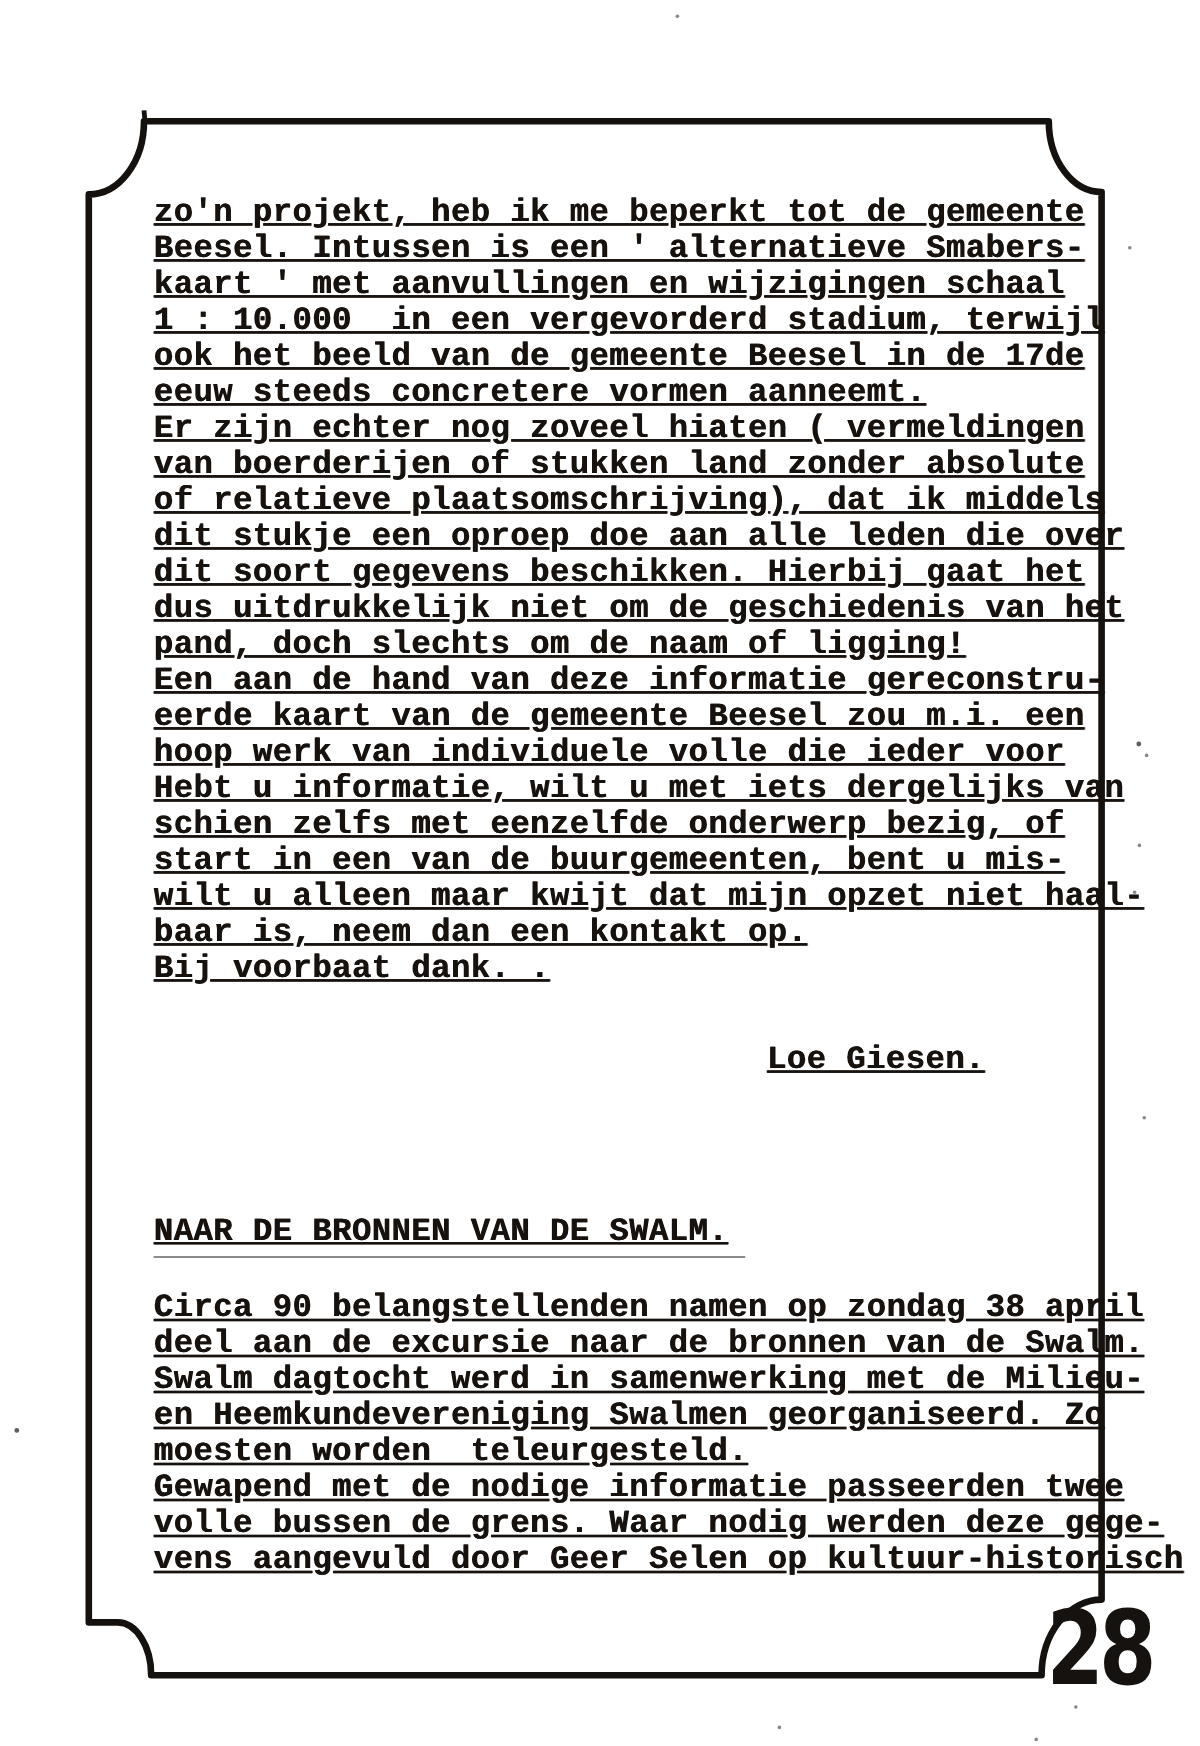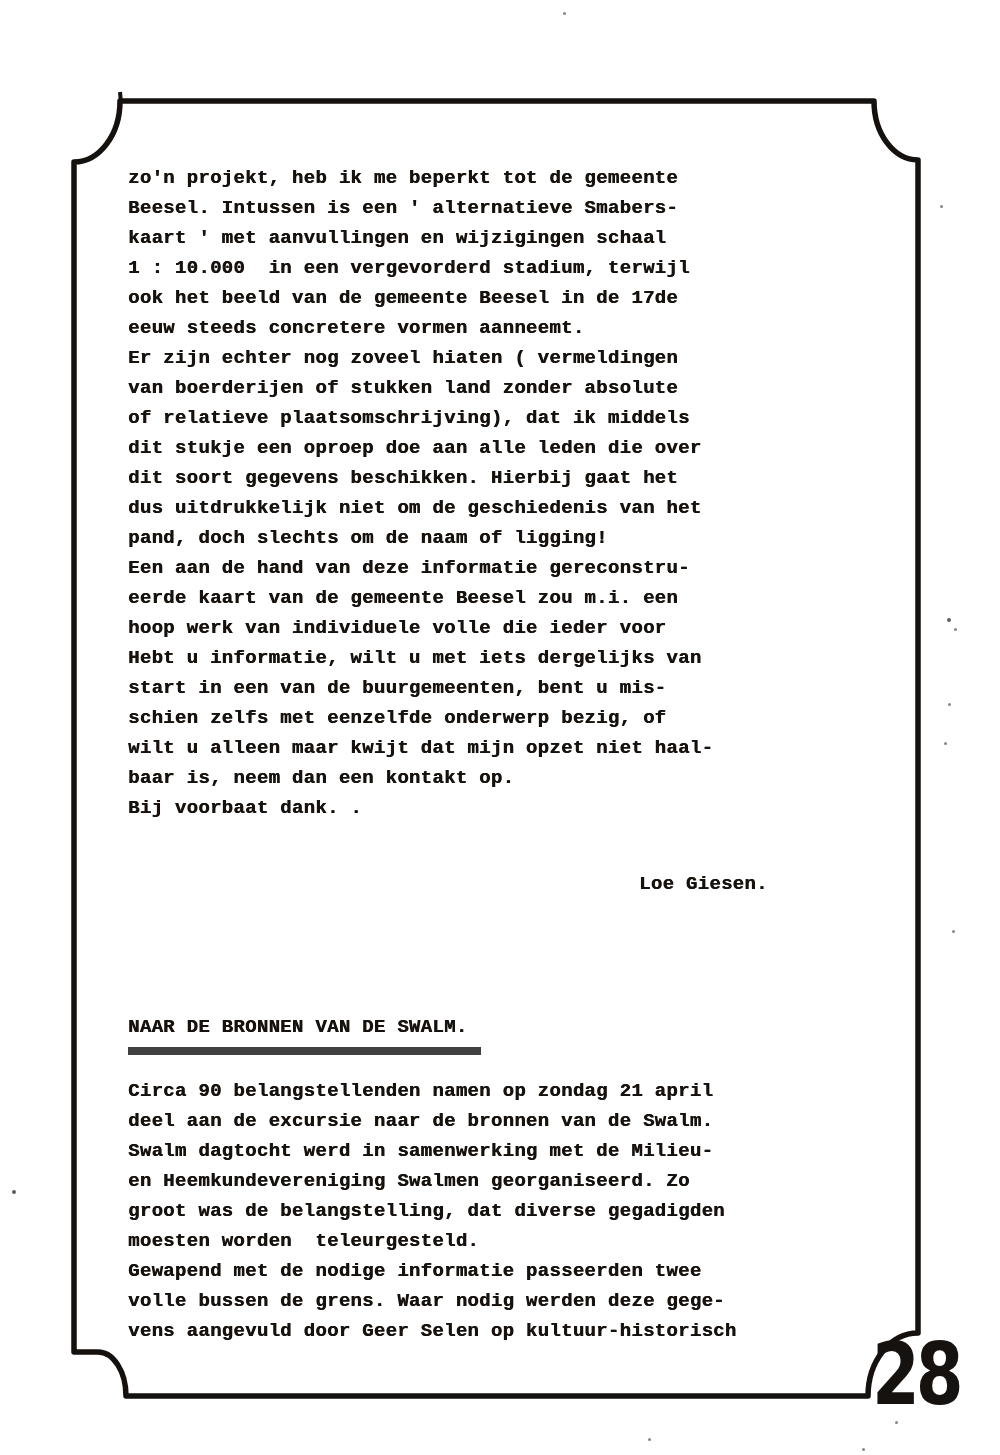--- a/index.html
+++ b/index.html
@@ -5,28 +5,29 @@
   html,body { margin:0; padding:0; background:#ffffff; }
   .sheet {
     position:relative; width:1000px; height:1455px;
     background:#ffffff; overflow:hidden;
     font-family:"Liberation Mono", monospace;
   }
   .frame-svg { position:absolute; left:0; top:0; }
   .txtblock { position:absolute; color:#17120e; font-weight:700; }
   .line {
     white-space:pre; height:30px; line-height:30px;
-    font-size:19px; letter-spacing:0.3px;
+    font-size:27px; letter-spacing:0.3px;
     text-shadow:0.5px 0 0 currentColor;
+    text-decoration:underline;
   }
   .para1 { left:128px; top:163px; }
   .sig   { left:639px; top:869px; }
   .heading {
     left:128px; top:1012px; display:inline-block;
-    border-bottom:8px solid #404040; padding:0 14px 5px 0;
+    border-bottom:1px solid #404040; padding:0 14px 5px 0;
   }
   .para2 { left:128px; top:1076px; }
   .pagenum {
     position:absolute; left:872px; top:1331px;
     font-family:"DejaVu Sans", sans-serif;
     font-size:86px; font-weight:700; line-height:1;
     letter-spacing:-5px; color:#15120f;
     transform:scaleX(0.8); transform-origin:left top;
   }
   .speck {
@@ -65,41 +66,40 @@
     <div class="line">van boerderijen of stukken land zonder absolute</div>
     <div class="line">of relatieve plaatsomschrijving), dat ik middels</div>
     <div class="line">dit stukje een oproep doe aan alle leden die over</div>
     <div class="line">dit soort gegevens beschikken. Hierbij gaat het</div>
     <div class="line">dus uitdrukkelijk niet om de geschiedenis van het</div>
     <div class="line">pand, doch slechts om de naam of ligging!</div>
     <div class="line">Een aan de hand van deze informatie gereconstru-</div>
     <div class="line">eerde kaart van de gemeente Beesel zou m.i. een</div>
     <div class="line">hoop werk van individuele volle die ieder voor</div>
     <div class="line">Hebt u informatie, wilt u met iets dergelijks van</div>
+    <div class="line">schien zelfs met eenzelfde onderwerp bezig, of</div>
     <div class="line">start in een van de buurgemeenten, bent u mis-</div>
-    <div class="line">schien zelfs met eenzelfde onderwerp bezig, of</div>
     <div class="line">wilt u alleen maar kwijt dat mijn opzet niet haal-</div>
     <div class="line">baar is, neem dan een kontakt op.</div>
     <div class="line">Bij voorbaat dank. .</div>
   </div>
 
   <div class="txtblock sig">
     <div class="line">Loe Giesen.</div>
   </div>
 
   <div class="txtblock heading">
     <div class="line">NAAR DE BRONNEN VAN DE SWALM.</div>
   </div>
 
   <div class="txtblock para2">
-    <div class="line">Circa 90 belangstellenden namen op zondag 21 april</div>
+    <div class="line">Circa 90 belangstellenden namen op zondag 38 april</div>
     <div class="line">deel aan de excursie naar de bronnen van de Swalm.</div>
     <div class="line">Swalm dagtocht werd in samenwerking met de Milieu-</div>
     <div class="line">en Heemkundevereniging Swalmen georganiseerd. Zo</div>
-    <div class="line">groot was de belangstelling, dat diverse gegadigden</div>
     <div class="line">moesten worden  teleurgesteld.</div>
     <div class="line">Gewapend met de nodige informatie passeerden twee</div>
     <div class="line">volle bussen de grens. Waar nodig werden deze gege-</div>
     <div class="line">vens aangevuld door Geer Selen op kultuur-historisch</div>
   </div>
 
   <div class="pagenum">28</div>
 
   <div class="speck s2" style="left:563px; top:12px;"></div>
   <div class="speck s2" style="left:940px; top:205px;"></div>

